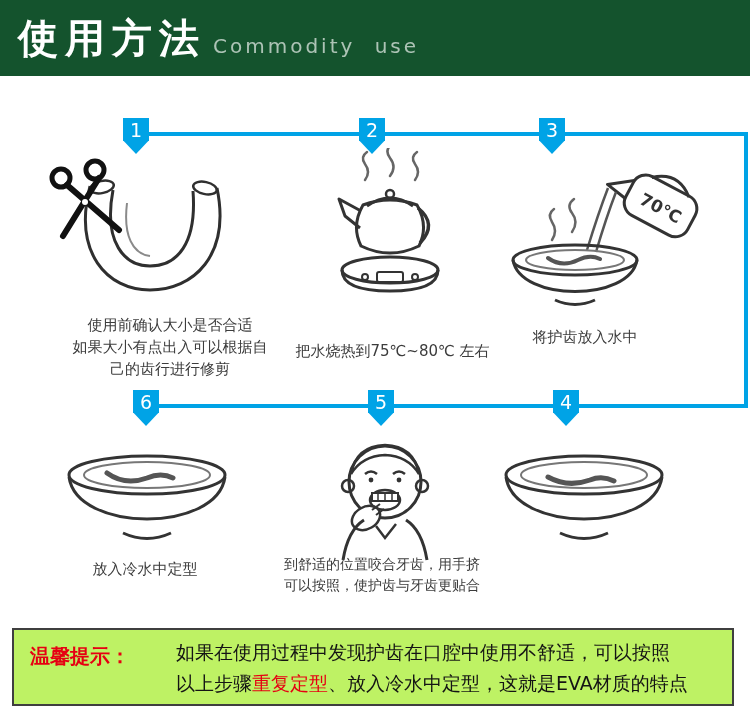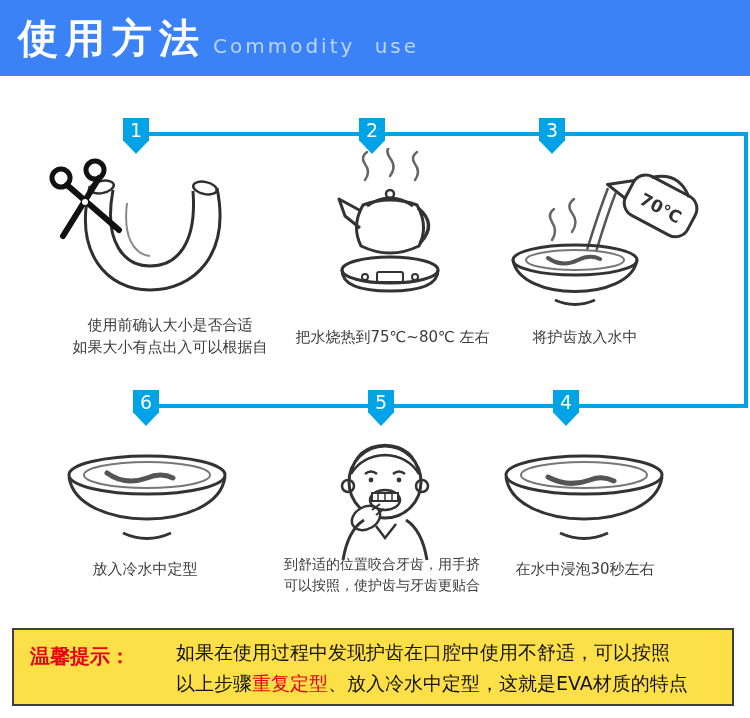--- a/index.html
+++ b/index.html
@@ -2,42 +2,42 @@
 <html><head>
 <meta charset="utf-8">
 <style>
   * { margin:0; padding:0; box-sizing:border-box; }
   html,body { background:#ffffff; }
   .page {
     position:relative; width:750px; height:718px; background:#ffffff;
     font-family:"DejaVu Sans","Liberation Sans",sans-serif; overflow:hidden;
   }
   
-  .hdr { position:absolute; left:0; top:0; width:750px; height:76px; background:#3b82f6; }
+  .hdr { position:absolute; left:0; top:0; width:750px; height:76px; background:#14532d; }
   .hdr-title { position:absolute; left:18px; top:11px; font-size:40px; font-weight:bold; color:#ffffff; letter-spacing:7px; }
   .hdr-sub { position:absolute; left:213px; top:34px; font-size:20px; color:rgba(255,255,255,0.65); letter-spacing:3px; word-spacing:10px; }
   
   .fline { position:absolute; background:#00a3e6; }
   .fline-top    { left:136px; top:132px; width:612px; height:4px; }
   .fline-right  { left:744px; top:132px; width:4px; height:276px; }
   .fline-bottom { left:146px; top:404px; width:602px; height:4px; }
   
   .marker {
     position:absolute; width:26px; height:36px; background:#00a3e6;
     clip-path:polygon(0 0,100% 0,100% 62%,50% 100%,0 62%); text-align:center;
   }
   .marker-num { display:block; color:#ffffff; font-size:19px; line-height:24px; font-weight:500; }
   
   .icon { position:absolute; }
   
   .caption { position:absolute; text-align:center; color:#3c3c3c; }
   .cap-line { font-size:15px; line-height:22px; }
   .caption.small .cap-line { font-size:14px; line-height:21px; }
   
-  .notice { position:absolute; left:12px; top:628px; width:722px; height:78px; border:2px solid #3f3f3f; background:#fde047; }
+  .notice { position:absolute; left:12px; top:628px; width:722px; height:78px; border:2px solid #3f3f3f; background:#bef264; }
   .notice-label { position:absolute; left:16px; top:13px; font-size:20px; font-weight:bold; color:#e60012; }
   .notice-text { position:absolute; left:126px; top:7px; width:592px; font-size:19px; line-height:31px; color:#141414;margin-left:36px; }
   .red { color:#e60012; }
 </style>
 </head>
 <body>
 
 <div class="page">
 
   <div class="hdr">
@@ -150,38 +150,36 @@
     <ellipse cx="92" cy="30" rx="78" ry="19" stroke="#333333" stroke-width="3" fill="none"></ellipse>
     <ellipse cx="92" cy="30" rx="63" ry="13" stroke="#777777" stroke-width="2" fill="none"></ellipse>
     <path d="M14,32 C22,88 162,88 170,32" stroke="#333333" stroke-width="3" fill="none"></path>
     <path d="M68,88 q24,11 48,0" stroke="#333333" stroke-width="3" fill="none"></path>
     <path d="M56,32 q20,11 42,3 q12,-5 24,1" stroke="#555555" stroke-width="5" fill="none" stroke-linecap="round"></path>
   </svg>
 
   <div class="caption" style="left:30px;top:314px;width:280px">
     <div class="cap-line">使用前确认大小是否合适</div>
     <div class="cap-line">如果大小有点出入可以根据自</div>
+    <div class="cap-line">己的齿行进行修剪</div>
   </div>
-  <div class="caption" style="left:285px;top:326px;width:215px">
+  <div class="caption" style="left:285px;top:340px;width:215px">
     <div class="cap-line">把水烧热到75℃~80℃ 左右</div>
   </div>
   <div class="caption" style="left:505px;top:326px;width:160px">
     <div class="cap-line">将护齿放入水中</div>
   </div>
 
   <div class="caption" style="left:55px;top:558px;width:180px">
     <div class="cap-line">放入冷水中定型</div>
   </div>
   <div class="caption small" style="left:273px;top:554px;width:218px">
     <div class="cap-line">到舒适的位置咬合牙齿，用手挤</div>
     <div class="cap-line">可以按照，使护齿与牙齿更贴合</div>
   </div>
-  <div class="caption" style="left:495px;top:558px;width:180px">
-    <div class="cap-line">在水中浸泡30秒左右</div>
-  </div>
 
   <div class="notice">
     <span class="notice-label">温馨提示：</span>
     <div class="notice-text">
       <span>如果在使用过程中发现护齿在口腔中使用不舒适，可以按照</span><br>
       <span>以上步骤</span><span class="red">重复定型</span><span>、放入冷水中定型，这就是EVA材质的特点</span>
     </div>
   </div>
 
 </div>

